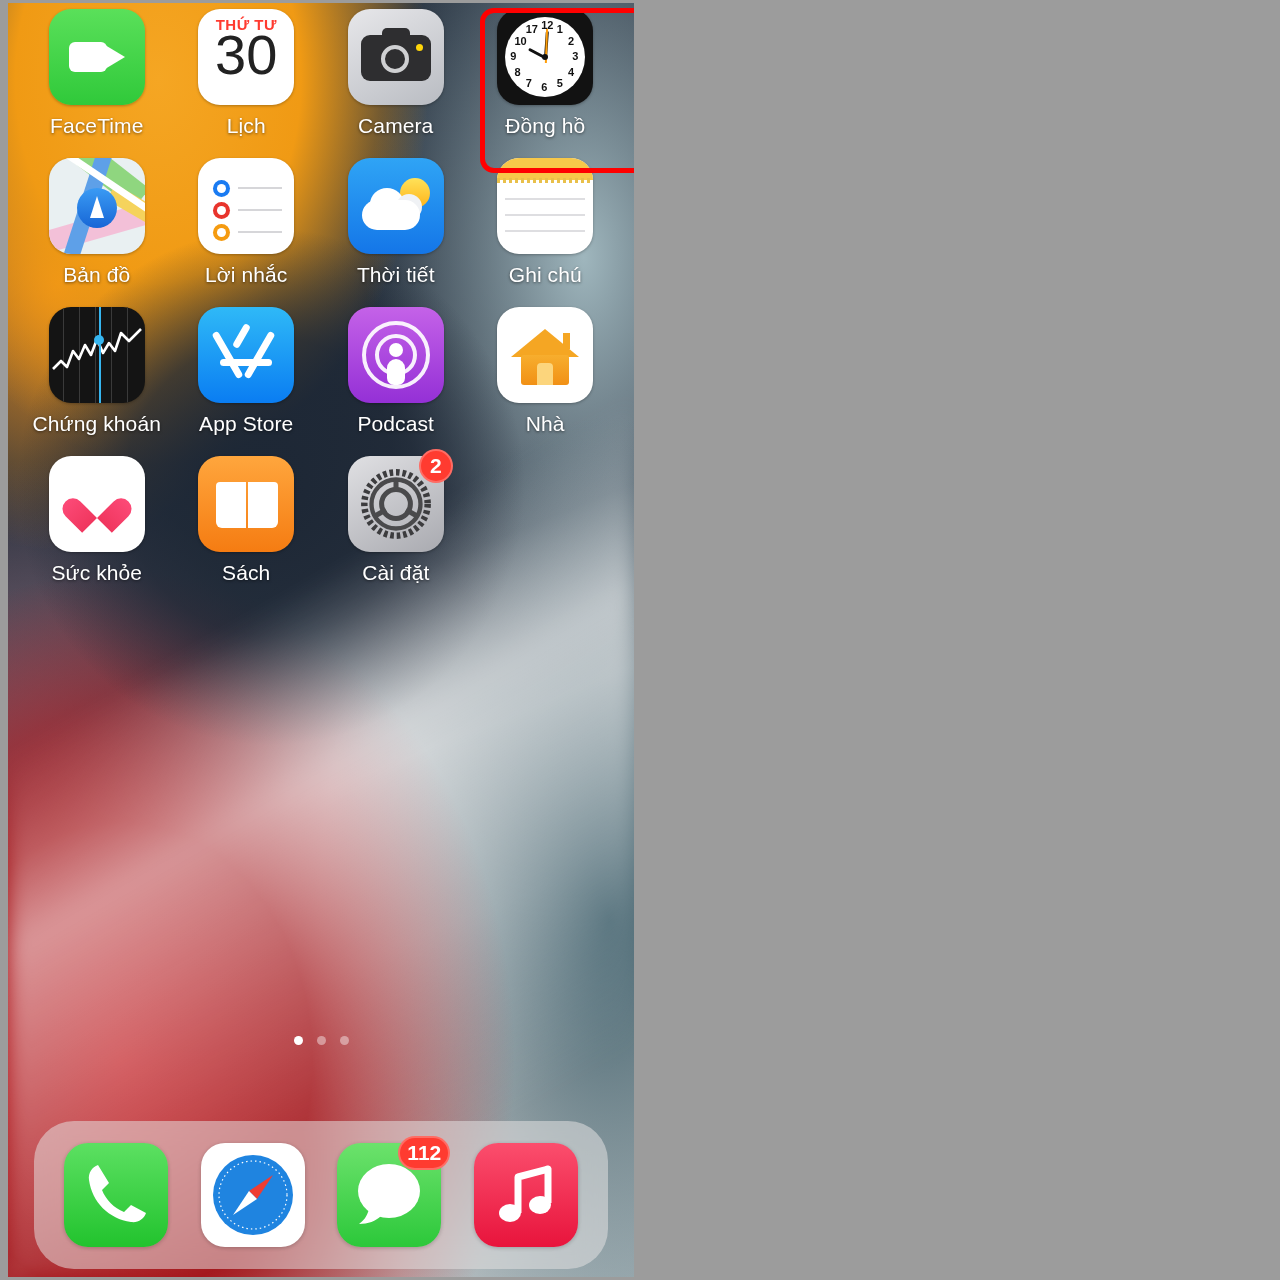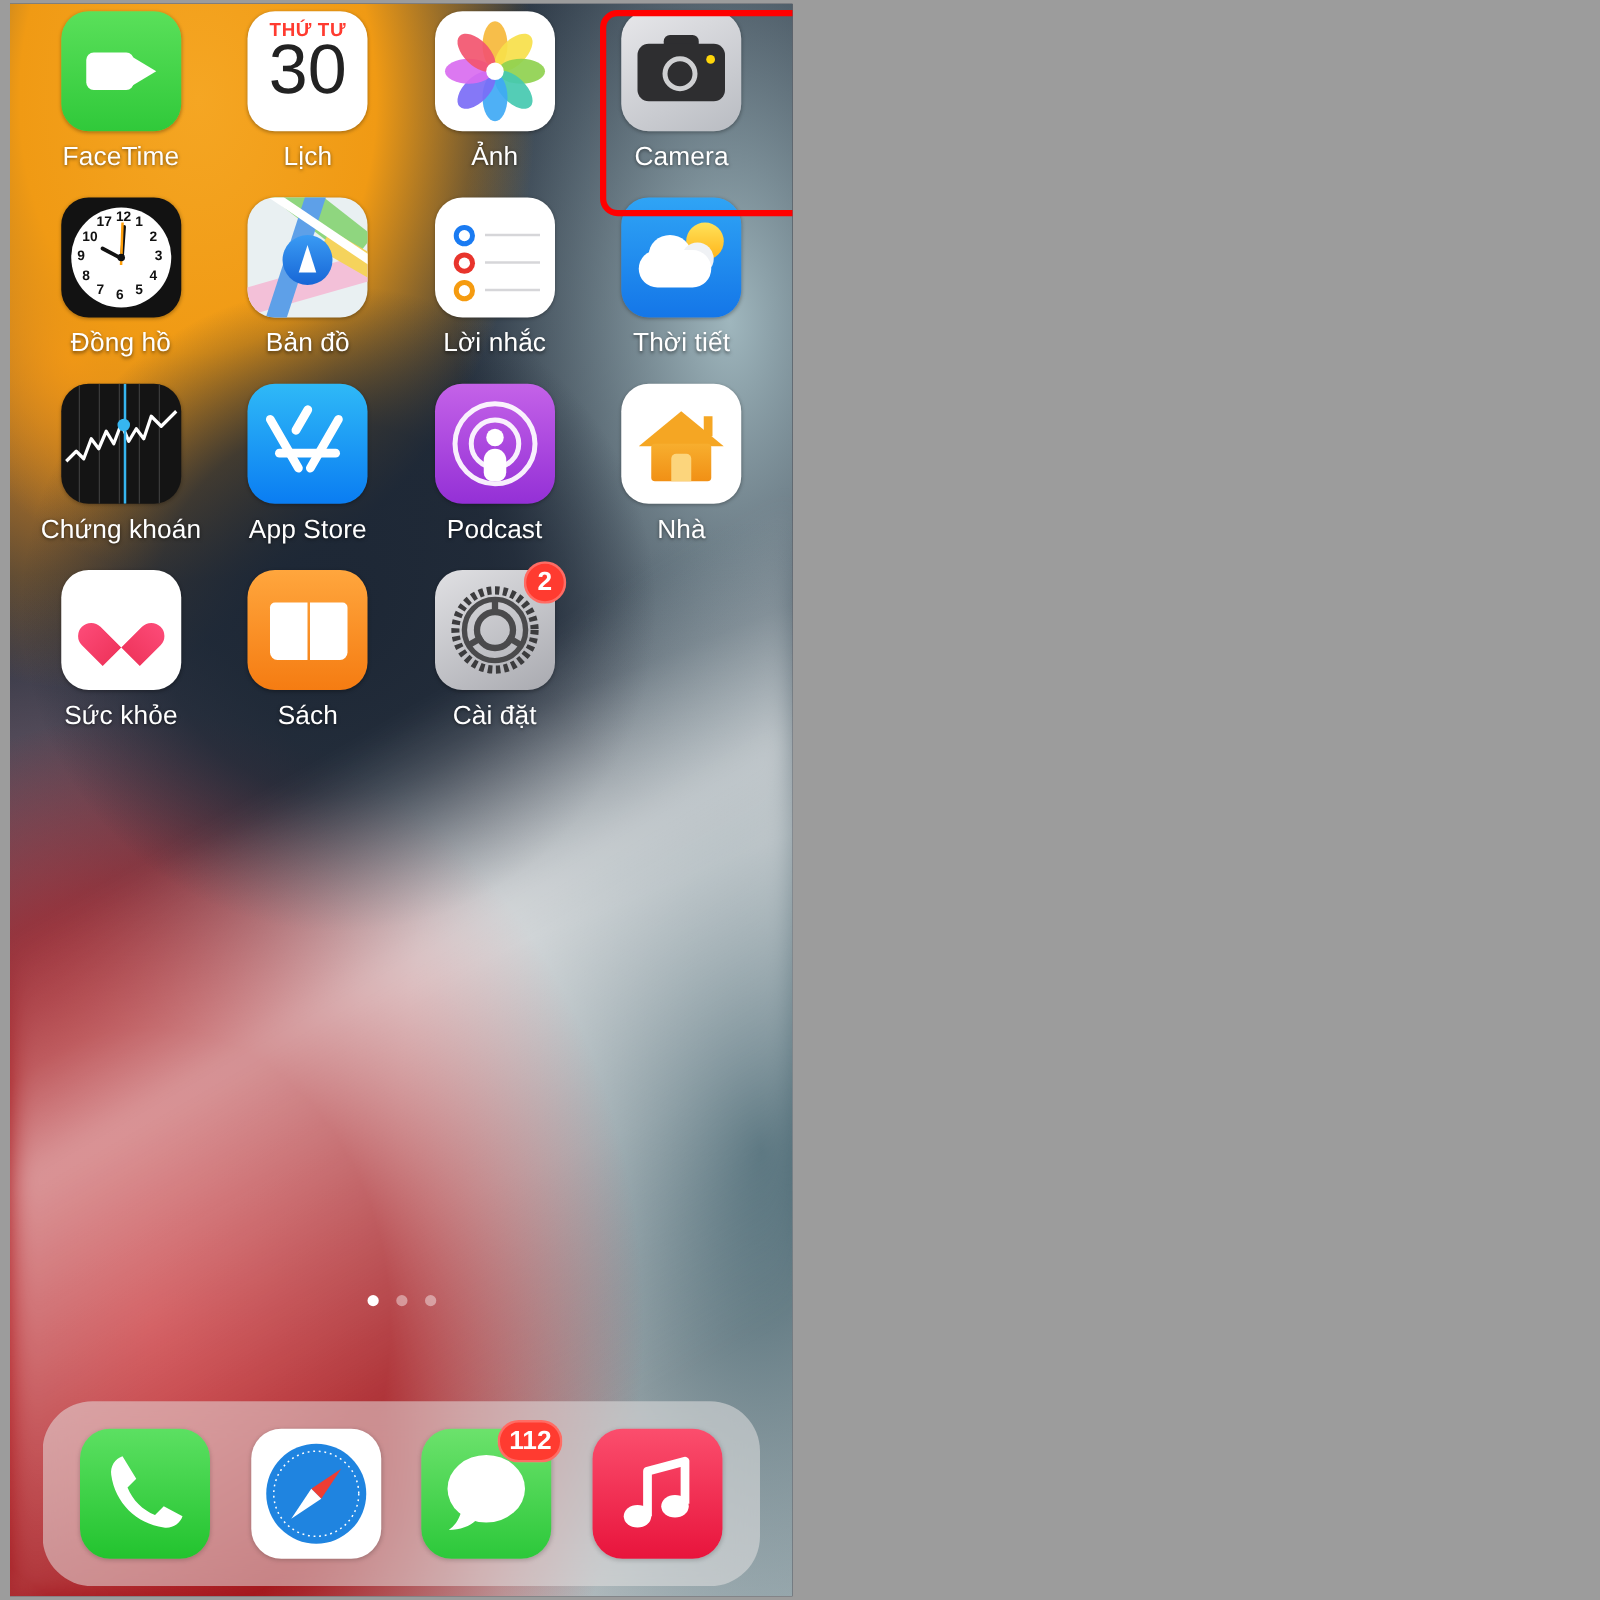--- a/index.html
+++ b/index.html
@@ -246,36 +246,20 @@
         <div class="app">
           <div class="iconwrap">
             <div class="icon ic-cal">
               <div class="d1">THỨ TƯ</div>
               <div class="d2">30</div>
             </div>
           </div>
           <div class="app-label">Lịch</div>
         </div>
 
-        <div class="app">
-          <div class="iconwrap">
-            <div class="icon ic-photos" id="photos-icon">
-                <div class="pet" style="background: rgb(246, 185, 59); transform: translate(-50%, 0px) rotate(0deg) translateY(-40px);"></div>
-                <div class="pet" style="background: rgb(247, 224, 74); transform: translate(-50%, 0px) rotate(45deg) translateY(-40px);"></div>
-                <div class="pet" style="background: rgb(143, 209, 79); transform: translate(-50%, 0px) rotate(90deg) translateY(-40px);"></div>
-                <div class="pet" style="background: rgb(69, 201, 176); transform: translate(-50%, 0px) rotate(135deg) translateY(-40px);"></div>
-                <div class="pet" style="background: rgb(63, 169, 245); transform: translate(-50%, 0px) rotate(180deg) translateY(-40px);"></div>
-                <div class="pet" style="background: rgb(123, 108, 246); transform: translate(-50%, 0px) rotate(225deg) translateY(-40px);"></div>
-                <div class="pet" style="background: rgb(217, 108, 240); transform: translate(-50%, 0px) rotate(270deg) translateY(-40px);"></div>
-                <div class="pet" style="background: rgb(242, 85, 111); transform: translate(-50%, 0px) rotate(315deg) translateY(-40px);"></div>
-                <div style="position: absolute; left: 50%; top: 50%; width: 14px; height: 14px; border-radius: 50%; background: rgb(255, 255, 255); transform: translate(-50%, -50%);"></div>
-              </div>
-          </div>
-          <div class="app-label">Ảnh</div>
-        </div>
 
         <div class="app">
           <div class="iconwrap">
             <div class="icon ic-camera">
               <div class="hump"></div>
               <div class="body"></div>
               <div class="lens"></div>
               <div class="dot"></div>
             </div>
           </div>
@@ -341,20 +325,32 @@
             <div class="icon ic-weather">
               <div class="sun"></div>
               <div class="c2"></div>
               <div class="c3"></div>
               <div class="c1"></div>
             </div>
           </div>
           <div class="app-label">Thời tiết</div>
         </div>
 
+        <div class="app">
+          <div class="iconwrap">
+            <div class="icon ic-notes">
+              <div class="top"></div>
+              <div class="perf"></div>
+              <div class="ln" style="top:40px;"></div>
+              <div class="ln" style="top:56px;"></div>
+              <div class="ln" style="top:72px;"></div>
+            </div>
+          </div>
+          <div class="app-label">Ghi chú</div>
+        </div>
 
         <div class="app">
           <div class="iconwrap">
             <div class="icon ic-stocks">
               <div class="v" style="left:14px;"></div>
                 <div class="v" style="left:30px;"></div>
               <div class="v" style="left:46px;"></div>
                 <div class="v" style="left:62px;"></div>
               <div class="v" style="left:78px;"></div>
               <svg width="96" height="96" viewBox="0 0 96 96">

